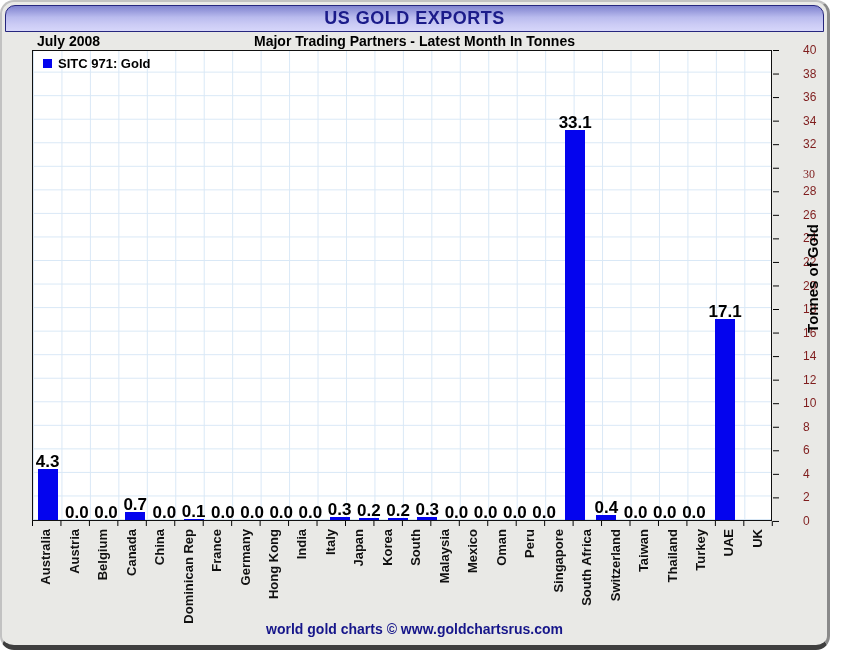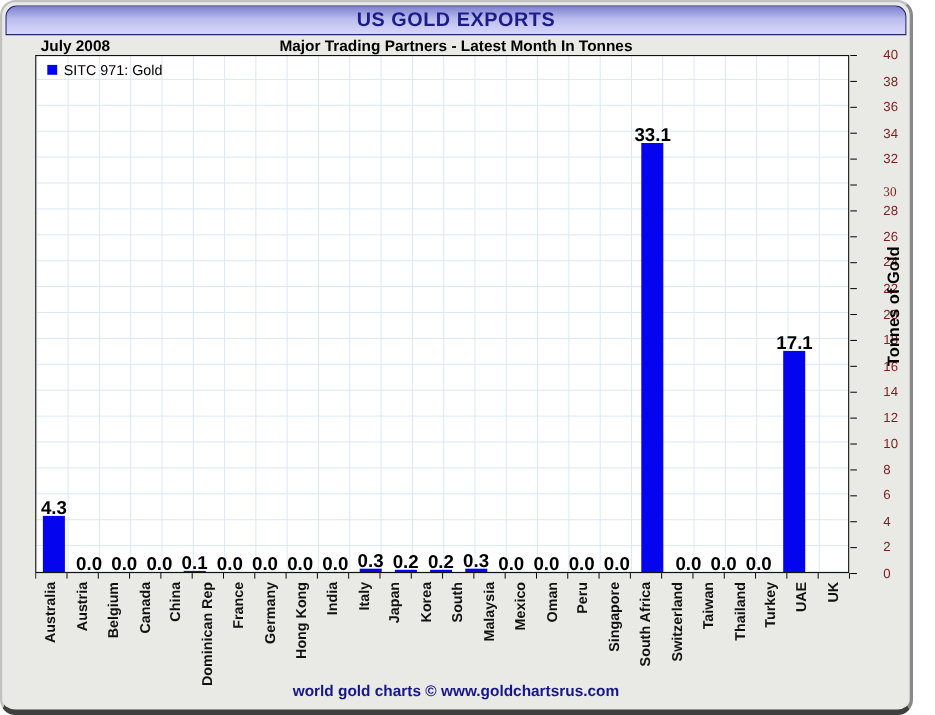--- a/index.html
+++ b/index.html
@@ -29,21 +29,21 @@
     background-color:#ffffff;
     background-image:
       linear-gradient(to right,#d9e8f6 1px,transparent 1px),
       linear-gradient(to top,#d9e8f6 1px,transparent 1px);
     background-size:28.4615px 100%,100% 23.55px;
     background-position:left top,left bottom;
     border:1px solid #111;
   }
   .legend{position:absolute;left:10px;top:5px;display:flex;align-items:center;gap:6px;z-index:5;}
   .legend .sw{width:9px;height:9px;background:#0404ee;display:inline-block;}
-  .legend .lt{font-size:13px;font-weight:normal;color:#000;}
+  .legend .lt{font-size:13px;font-weight:bold;color:#000;}
   .month-total{position:absolute;right:14px;top:4px;font-size:13px;font-weight:bold;color:#000;z-index:5;}
   .bars{position:absolute;left:0;top:0;width:100%;height:100%;display:flex;align-items:stretch;}
   .col{flex:1 1 0;display:flex;flex-direction:column;justify-content:flex-end;align-items:center;position:relative;}
   .val{font-size:17px;font-weight:bold;color:#000;line-height:12px;margin-bottom:1px;white-space:nowrap;}
   .bar{width:20px;background:#0404ee;}
   .xticks{
     position:absolute;left:30px;top:519px;width:741px;height:5px;
     background-image:linear-gradient(to right,#000 1px,transparent 1px);
     background-size:28.4615px 100%;
   }
@@ -94,20 +94,24 @@
         </div>
         <div class="col">
           <div class="val">0.0</div>
           <div class="bar" style="height: 0px;"></div>
         </div>
         <div class="col">
           <div class="val">0.0</div>
           <div class="bar" style="height: 0px;"></div>
         </div>
         <div class="col">
+          <div class="val">0.7</div>
+          <div class="bar" style="height: 8.2px;"></div>
+        </div>
+        <div class="col">
           <div class="val">0.0</div>
           <div class="bar" style="height: 0px;"></div>
         </div>
         <div class="col">
           <div class="val">0.1</div>
           <div class="bar" style="height: 1.2px;"></div>
         </div>
         <div class="col">
           <div class="val">0.0</div>
           <div class="bar" style="height: 0px;"></div>
@@ -152,20 +156,24 @@
           <div class="val">0.0</div>
           <div class="bar" style="height: 0px;"></div>
         </div>
         <div class="col">
           <div class="val">0.0</div>
           <div class="bar" style="height: 0px;"></div>
         </div>
         <div class="col">
           <div class="val">33.1</div>
           <div class="bar" style="height: 389.8px;"></div>
+        </div>
+        <div class="col">
+          <div class="val">0.4</div>
+          <div class="bar" style="height: 4.7px;"></div>
         </div>
         <div class="col">
           <div class="val">0.0</div>
           <div class="bar" style="height: 0px;"></div>
         </div>
         <div class="col">
           <div class="val">0.0</div>
           <div class="bar" style="height: 0px;"></div>
         </div>
         <div class="col">

